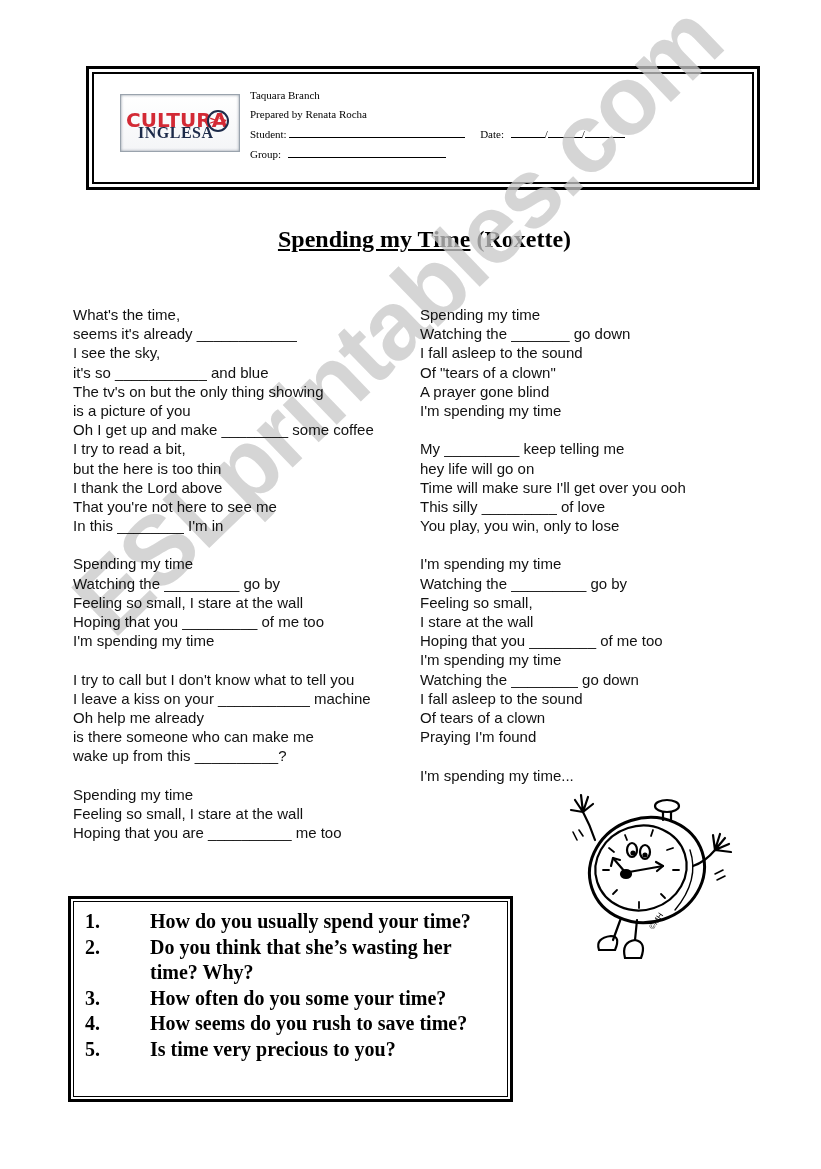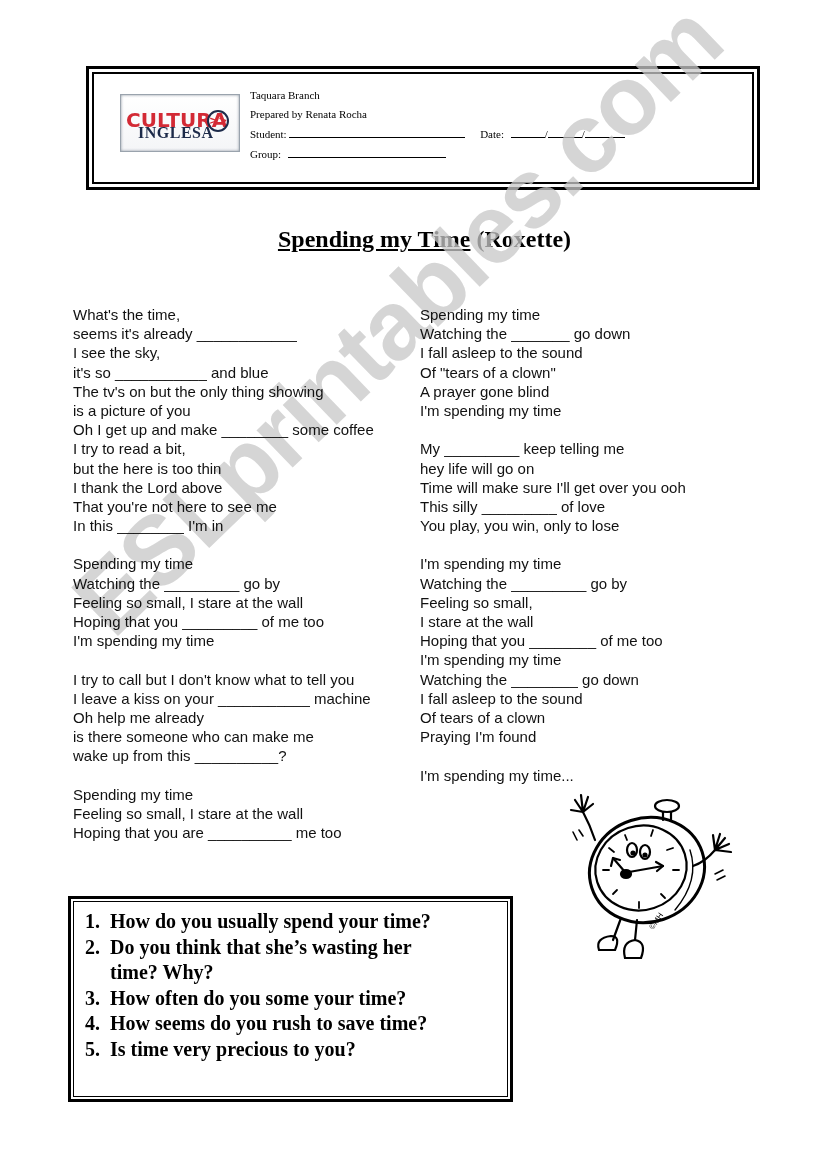--- a/index.html
+++ b/index.html
@@ -63,21 +63,21 @@
       position: absolute; left: 68px; top: 896px; width: 445px; height: 206px;
       border: 3px solid #000; box-sizing: border-box; background: #fff; z-index: 3;
     }
     .q-box .inner { position: absolute; left: 2px; top: 2px; right: 2px; bottom: 2px; border: 1px solid #000; }
     .q-list {
       position: absolute; left: 14px; top: 10px; margin: 0; padding: 0; list-style: none;
       font-family: "Liberation Serif", serif; font-weight: bold; font-size: 20px; line-height: 25.5px;
     }
     .q-list li { display: flex; }
     .q-list .num { width: 25px; flex: none; }
-    .q-list .txt { width: 380px; white-space: normal; }
+    .q-list .txt { width: 380px; white-space: normal; margin-left: 40px; }
     .clock { position: absolute; left: 555px; top: 790px; width: 185px; height: 180px; z-index: 3; }
   </style>
 </head>
 <body>
 
 <div class="header-box">
     <div class="inner"></div>
   </div>
 
 <div class="logo">

